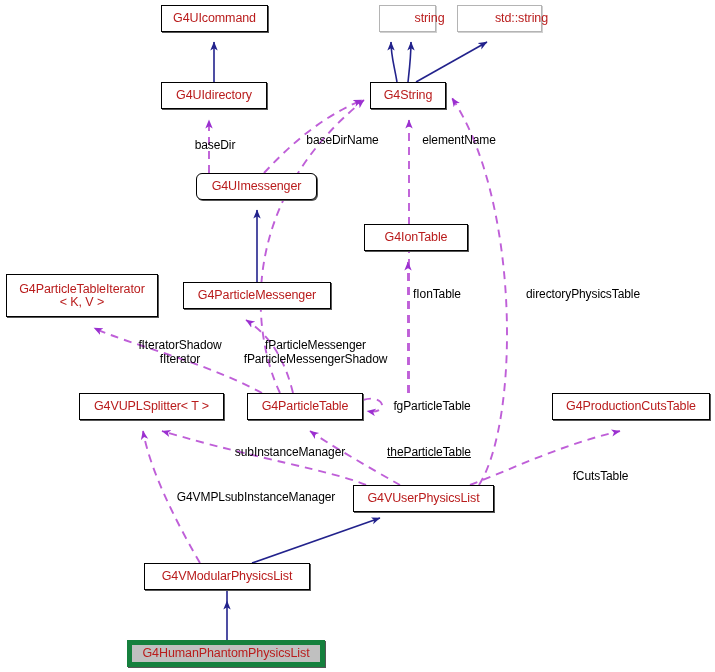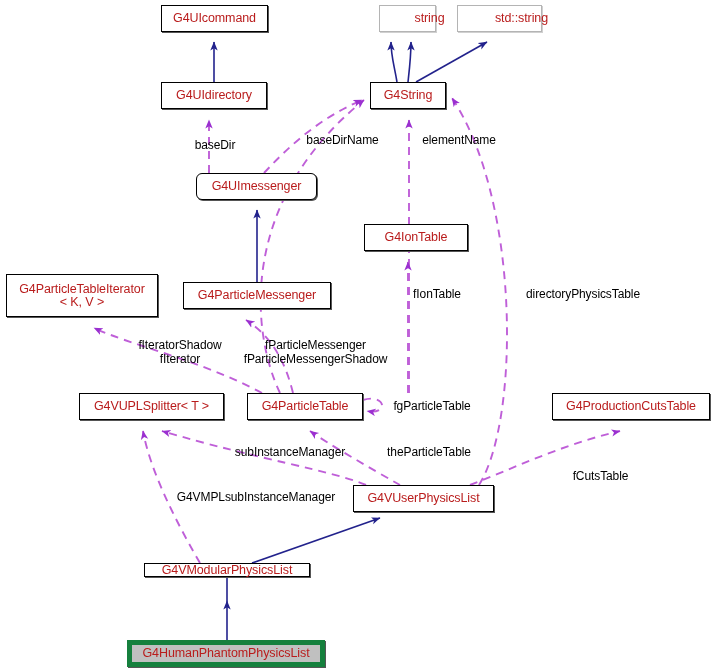--- a/index.html
+++ b/index.html
@@ -131,21 +131,21 @@
   </div>
 
   <div class="node" style="left:552px;top:393px;width:158px;height:27px;">
     <span>G4ProductionCutsTable</span>
   </div>
 
   <div class="node" style="left:353px;top:485px;width:141px;height:27px;">
     <span>G4VUserPhysicsList</span>
   </div>
 
-  <div class="node" style="left:144px;top:563px;width:166px;height:14px;">
+  <div class="node" style="left:144px;top:563px;width:166px;height:27px;">
     <span>G4VModularPhysicsList</span>
   </div>
 
   <div class="node current" style="left:127px;top:640px;width:198px;height:27px;">
     <span>G4HumanPhantomPhysicsList</span>
   </div>
 
   <div class="edge-label" style="left:182px;top:138px;width:66px;">baseDir</div>
 
   <div class="edge-label" style="left:294px;top:133px;width:97px;">baseDirName</div>
@@ -159,19 +159,19 @@
   <div class="edge-label" style="left:125px;top:338px;width:110px;">fIteratorShadow
 fIterator</div>
 
   <div class="edge-label" style="left:233px;top:338px;width:165px;">fParticleMessenger
 fParticleMessengerShadow</div>
 
   <div class="edge-label" style="left:382px;top:399px;width:100px;">fgParticleTable</div>
 
   <div class="edge-label" style="left:225px;top:445px;width:130px;">subInstanceManager</div>
 
-  <div class="edge-label" style="left:378px;top:445px;width:102px;">theParticleTable</div>
+  <div class="edge-label" style="left:378px;top:445px;width:102px;text-decoration:underline;">theParticleTable</div>
 
   <div class="edge-label" style="left:563px;top:445px;width:75px;margin-top:24px;">fCutsTable</div>
 
   <div class="edge-label" style="left:166px;top:490px;width:180px;">G4VMPLsubInstanceManager</div>
 
 </div>
 
 </body></html>

